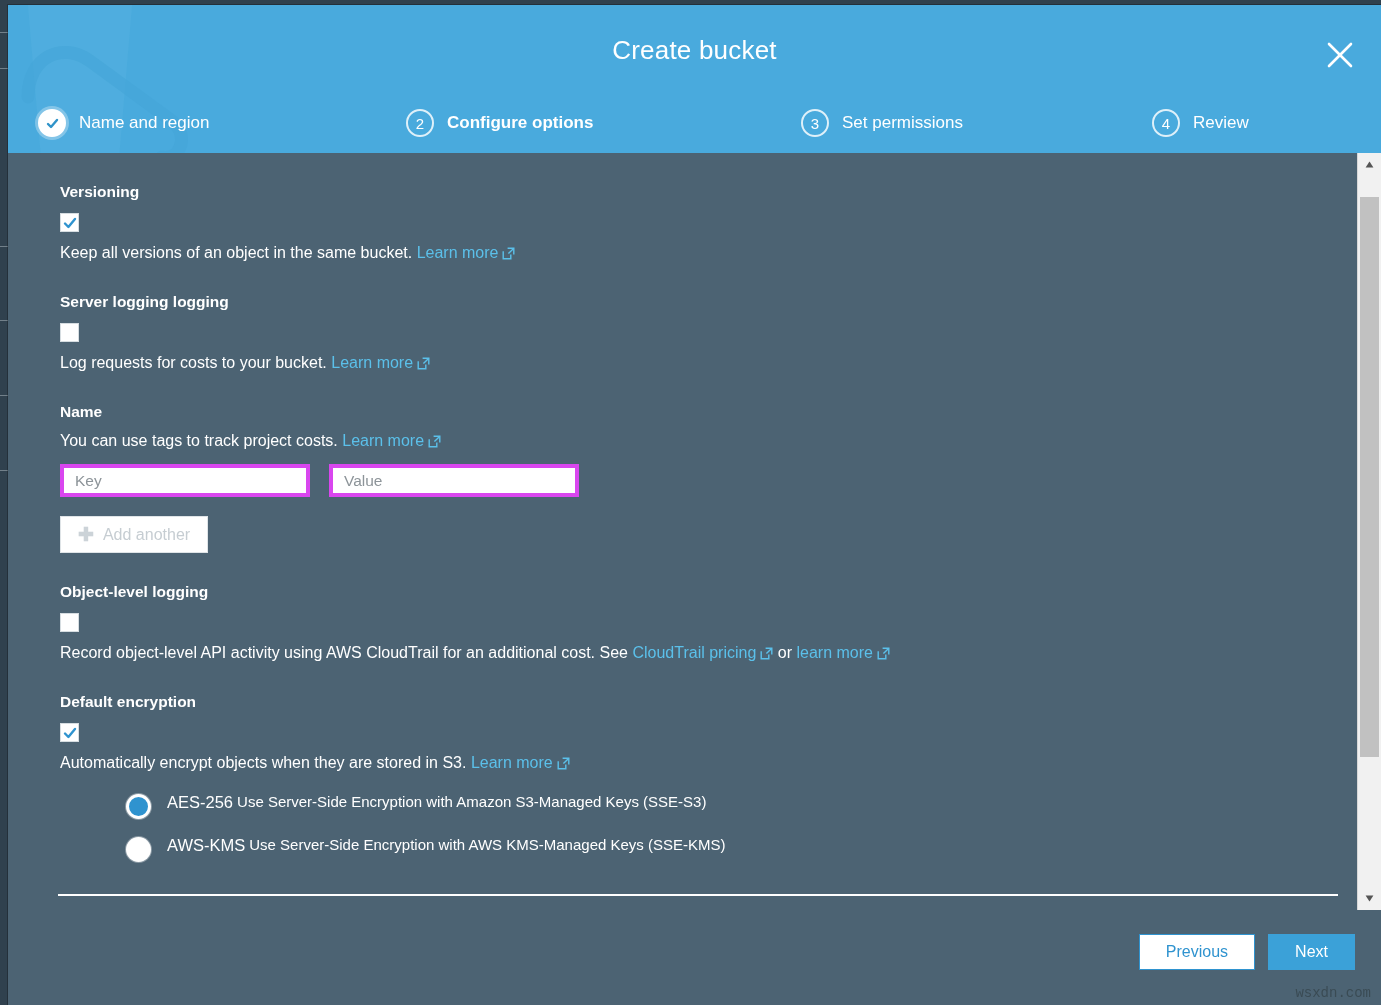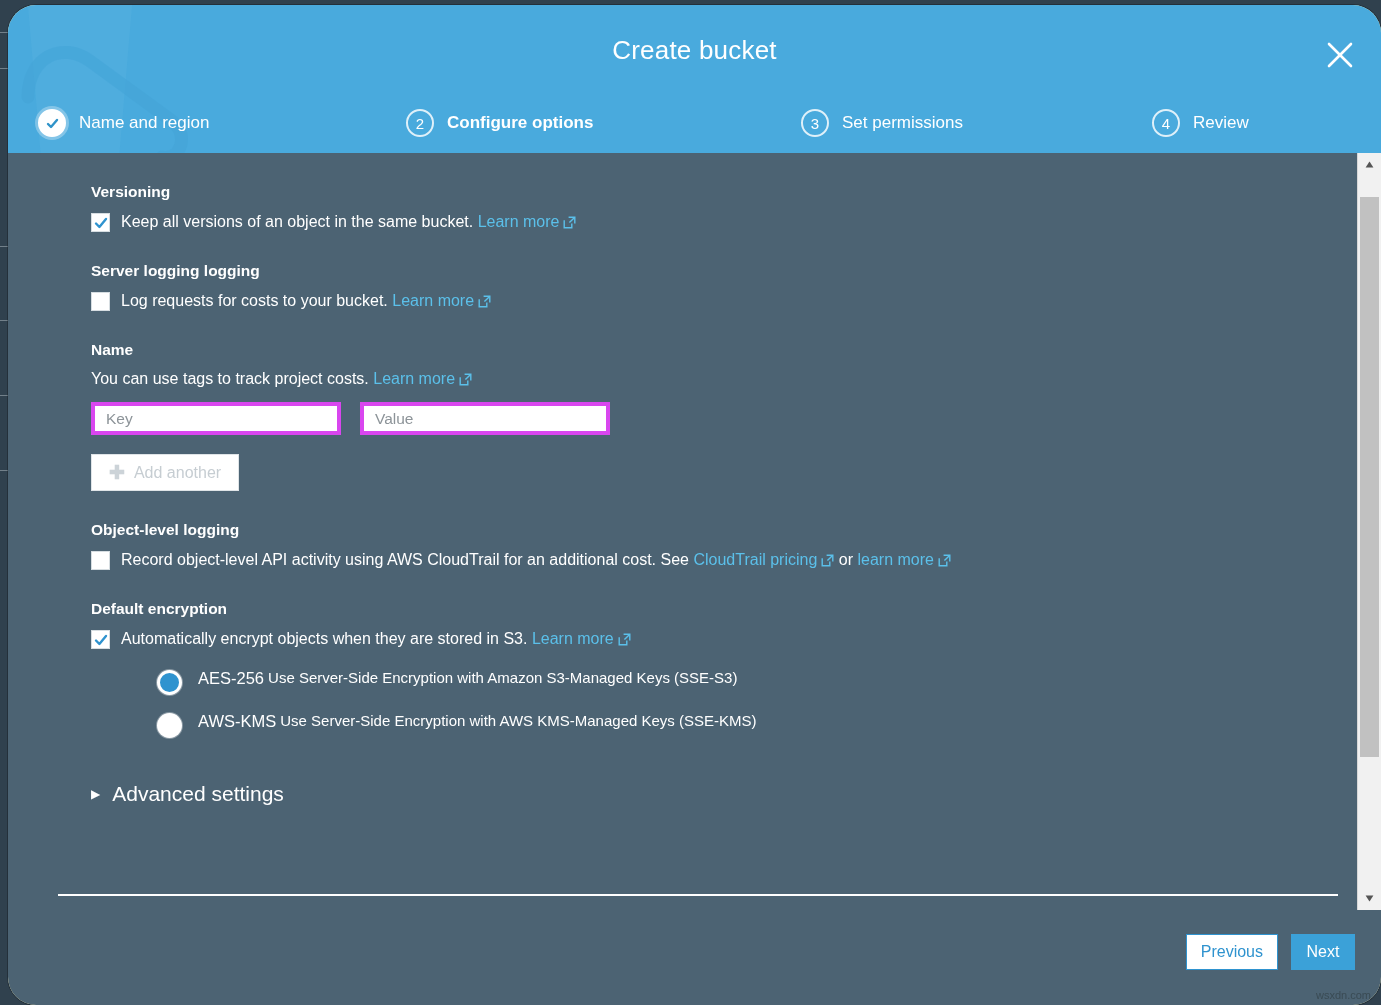--- a/index.html
+++ b/index.html
@@ -34,21 +34,20 @@
   
   .modal {
     position: absolute;
     left: 8px;
     top: 5px;
     width: 1373px;
     height: 1000px;
     background: #fef9c3;
     box-shadow: 0 0 0 1px rgba(0,0,0,.25);
     overflow: hidden;
-    border-radius: 28px;
   }
 
   
   .modal-header {
     position: relative;
     height: 148px;
     background: #49aadd;
     overflow: hidden;
   }
   .header-watermark {
@@ -142,37 +141,38 @@
     width: 1373px;
     height: 757px;
     background: #4c6373;
   }
   .body-content {
     position: absolute;
     left: 0;
     top: 0;
     right: 26px;
     bottom: 0;
-    padding: 30px 0 0 83px;
+    padding: 30px 0 0 52px;
     box-sizing: border-box;
   }
 
   .section { margin-bottom: 0; }
   .section-title {
     color: #ffffff;
     font-size: 15.5px;
     font-weight: bold;
     margin: 0 0 11px 0;
   }
   .section + .section { margin-top: 30px; }
 
   .opt-row {
     display: flex;
     align-items: flex-start;
     gap: 11px;
+    flex-direction: column;
   }
   .opt-text {
     color: #ffffff;
     font-size: 16px;
     line-height: 20px;
     padding-top: 0px;
   }
 
   
   .checkbox {
@@ -361,21 +361,21 @@
   .footer-buttons {
     position: absolute;
     right: 26px;
     top: 24px;
     display: flex;
     gap: 13px;
   }
   .btn {
     height: 36px;
     min-width: 64px;
-    padding: 0 14px;
+    padding: 0 26px;
     font-size: 16px;
     font-family: "Liberation Sans", sans-serif;
     box-sizing: border-box;
     cursor: pointer;
     display: flex;
     align-items: center;
     justify-content: center;
     border: 1px solid #2f93cf;
   }
   .btn-secondary {
@@ -385,22 +385,22 @@
   .btn-primary {
     background: #3ba1d8;
     color: #ffffff;
     border-color: #3ba1d8;
   }
   .watermark {
     position: absolute;
     right: 10px;
     bottom: 4px;
     color: #37474f;
-    font-size: 11px;
-    font-family: Liberation Sans, sans-serif;
+    font-size: 14px;
+    font-family: Liberation Mono, monospace;
     opacity: .85;
   }
 </style>
 </head>
 <body>
 
 <div id="page-root">
 
   <div class="backdrop-line" style="top:32px"></div>
   <div class="backdrop-line" style="top:68px"></div>

